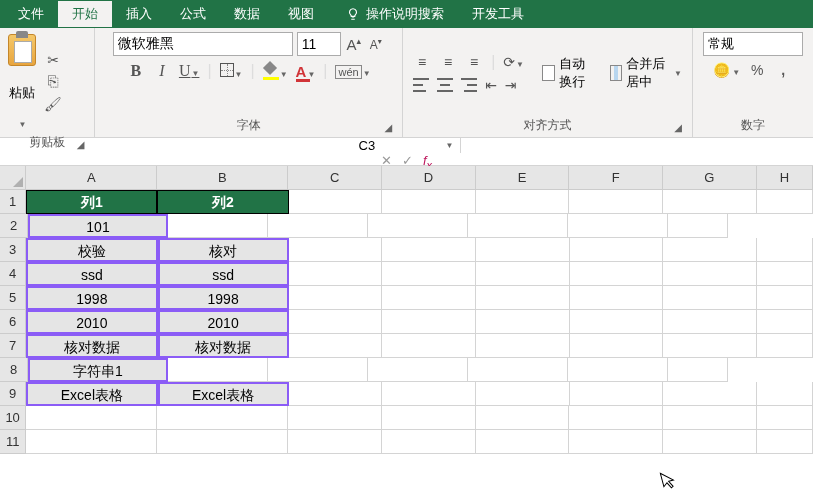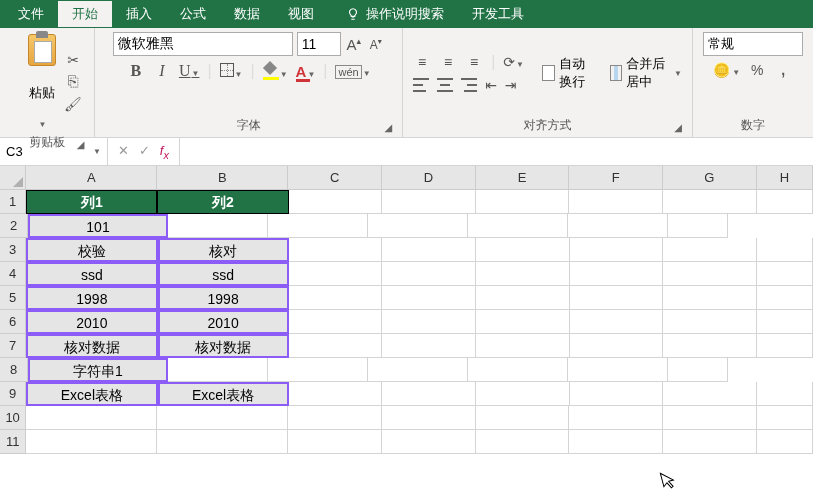--- a/index.html
+++ b/index.html
@@ -8,21 +8,21 @@
 .menu-item{padding:4px 14px;cursor:pointer;}
 .menu-item.active{background:#f3f2f1;color:#217346;}
 .bulb{margin-left:4px;display:flex;align-items:center;gap:6px;}
 .ribbon{background:#f3f2f1;height:110px;border-bottom:1px solid #d4d4d4;display:flex;}
 .ribbon-group{border-right:1px solid #d4d4d4;display:flex;flex-direction:column;justify-content:space-between;padding:4px 6px 0;}
 .group-body{flex:1;display:flex;align-items:center;}
 .group-label{font-size:12px;color:#555;text-align:center;padding:3px 0;display:flex;justify-content:center;align-items:center;gap:4px;}
 .launcher{font-size:10px;color:#666;cursor:pointer;position:absolute;right:4px;bottom:4px;}
 .rg-wrap{position:relative;width:100%;}
 .clipboard-area{display:flex;gap:6px;}
-.paste-btn{display:flex;flex-direction:column;align-items:center;gap:18px;cursor:pointer;padding:2px;margin-left:20px;}
+.paste-btn{display:flex;flex-direction:column;align-items:center;gap:18px;cursor:pointer;padding:2px;}
 .paste-icon{width:28px;height:32px;background:linear-gradient(#f5c869,#e8a53f);border-radius:3px;position:relative;border:1px solid #c4862a;}
 .paste-icon:before{content:"";position:absolute;top:-4px;left:7px;width:12px;height:7px;background:#888;border-radius:2px 2px 0 0;}
 .paste-icon:after{content:"";position:absolute;top:6px;left:5px;width:16px;height:20px;background:#fff;border:1px solid #aaa;}
 .mini-btns{display:flex;flex-direction:column;gap:4px;}
 .mini-btn{width:18px;height:18px;cursor:pointer;font-size:14px;color:#555;display:flex;align-items:center;justify-content:center;}
 .font-area{display:flex;flex-direction:column;gap:6px;padding:0 4px;}
 .font-row1{display:flex;gap:4px;align-items:center;}
 .font-row2{display:flex;gap:8px;align-items:center;}
 .font-select{border:1px solid #ababab;background:#fff;height:24px;font-size:14px;padding:0 4px;}
 .fname{width:180px;}
@@ -49,21 +49,21 @@
 .ac span{width:16px;}.ac span:nth-child(2){width:10px;margin:0 auto;}
 .ar span:nth-child(1){width:16px;}.ar span:nth-child(2){width:10px;margin-left:auto;}.ar span:nth-child(3){width:13px;margin-left:auto;}
 .indent{font-size:14px;color:#555;cursor:pointer;}
 .wrap-btn,.merge-btn{display:flex;align-items:center;gap:4px;font-size:13px;cursor:pointer;padding:2px 4px;}
 .wrap-ico{width:18px;height:16px;border:1px solid #888;position:relative;background:#fff;}
 .merge-ico{width:18px;height:16px;border:1px solid #888;position:relative;}
 .merge-ico:before{content:"";position:absolute;left:30%;right:30%;top:0;bottom:0;background:#b8d6ef;}
 .num-area{display:flex;flex-direction:column;gap:6px;padding:0 4px;}
 .num-select{border:1px solid #ababab;background:#fff;height:24px;font-size:13px;padding:0 4px;width:100px;}
 .num-row{display:flex;gap:8px;align-items:center;}
-.formula-bar{height:28px;border-bottom:1px solid #d4d4d4;display:flex;align-items:center;background:#fff;}
+.formula-bar{height:28px;border-bottom:1px solid #d4d4d4;display:flex;align-items:center;background:#fff;flex-direction:column;}
 .name-box{width:108px;border-right:1px solid #d4d4d4;height:100%;display:flex;align-items:center;padding:0 6px;font-size:13px;justify-content:space-between;}
 .fb-btns{display:flex;gap:10px;padding:0 10px;color:#999;font-size:13px;}
 .fb-btn{cursor:pointer;}
 .fx{font-style:italic;color:#be185d;}
 .grid{position:relative;}
 .col-headers{display:flex;height:24px;}
 .corner{width:28px;background:#e6e6e6;border-right:1px solid #ccc;border-bottom:1px solid #ccc;position:relative;}
 .corner:after{content:"";position:absolute;right:2px;bottom:2px;border-style:solid;border-width:0 0 10px 10px;border-color:transparent transparent #b0b0b0 transparent;}
 .ch{background:#e6e6e6;border-right:1px solid #ccc;border-bottom:1px solid #ccc;text-align:center;font-size:13px;line-height:24px;color:#333;}
 .grid-row{display:flex;height:24px;}

